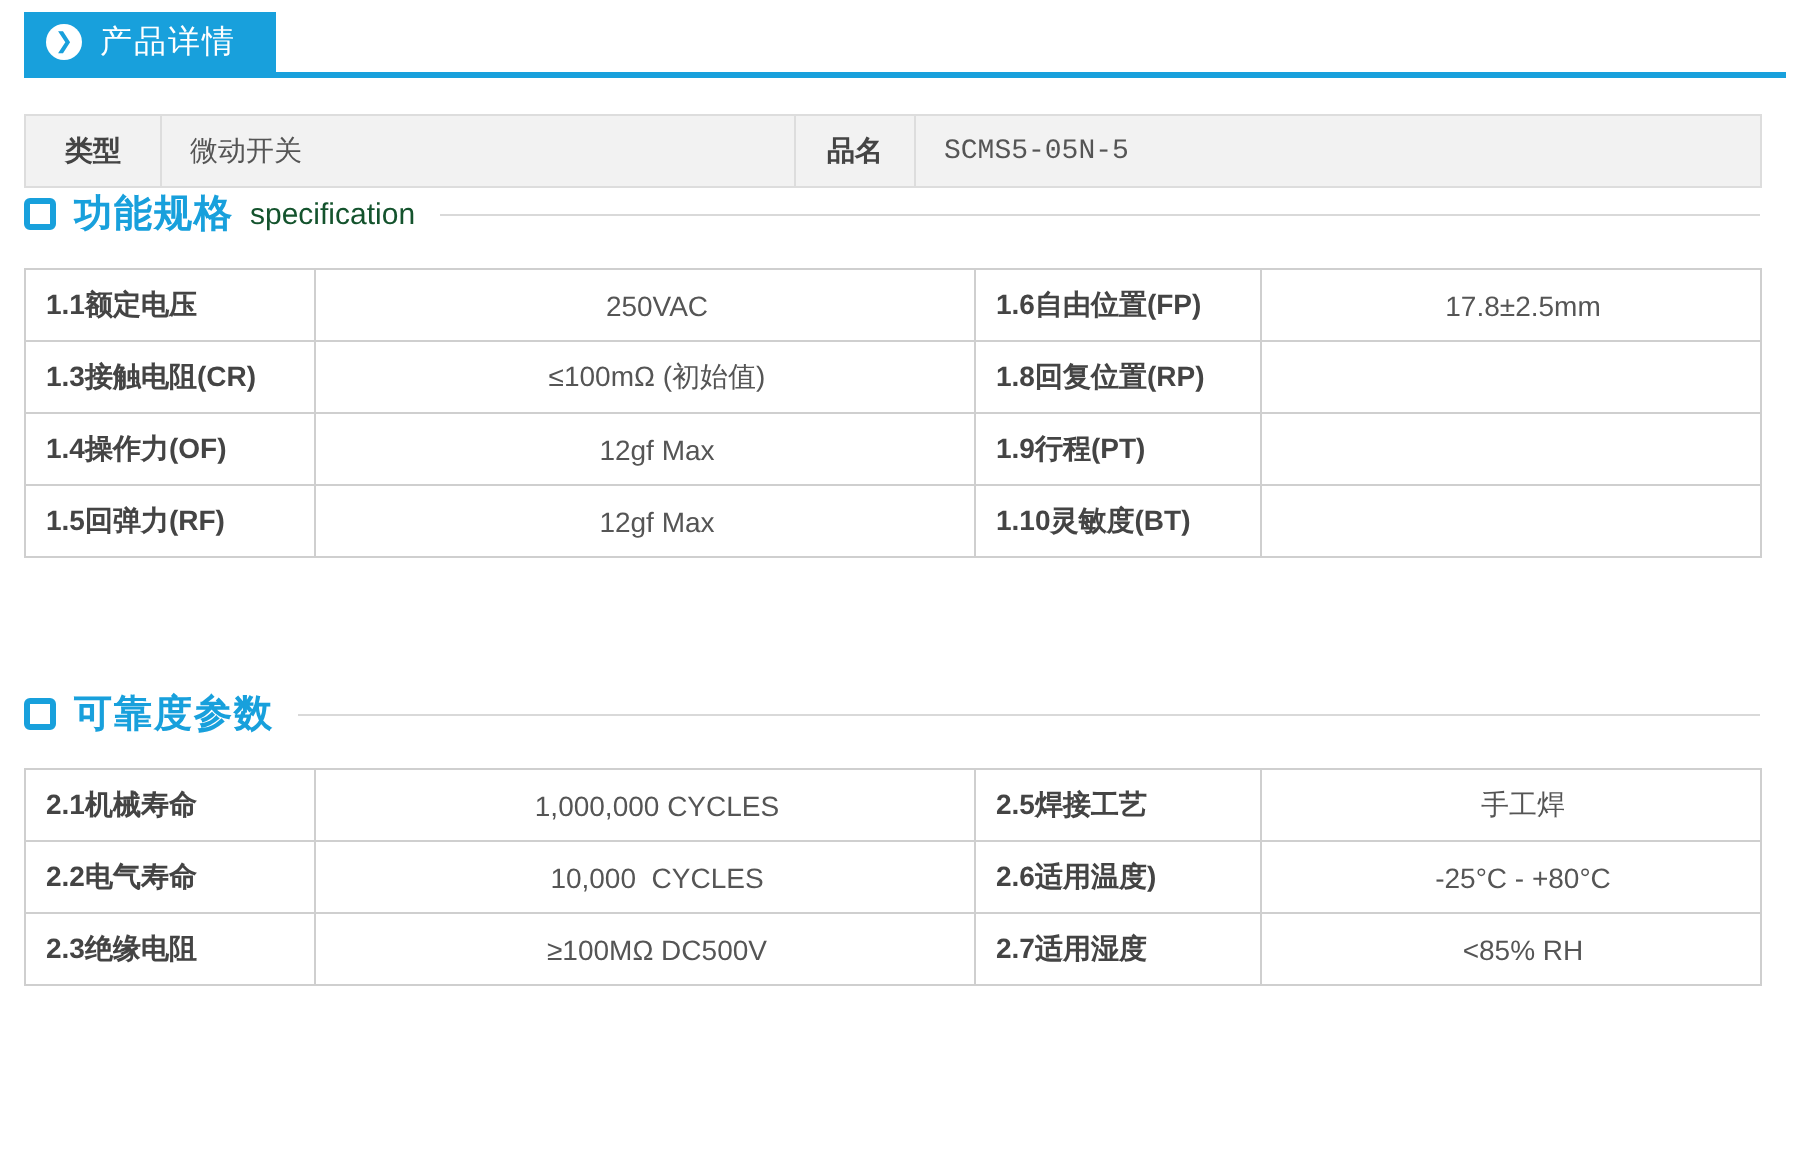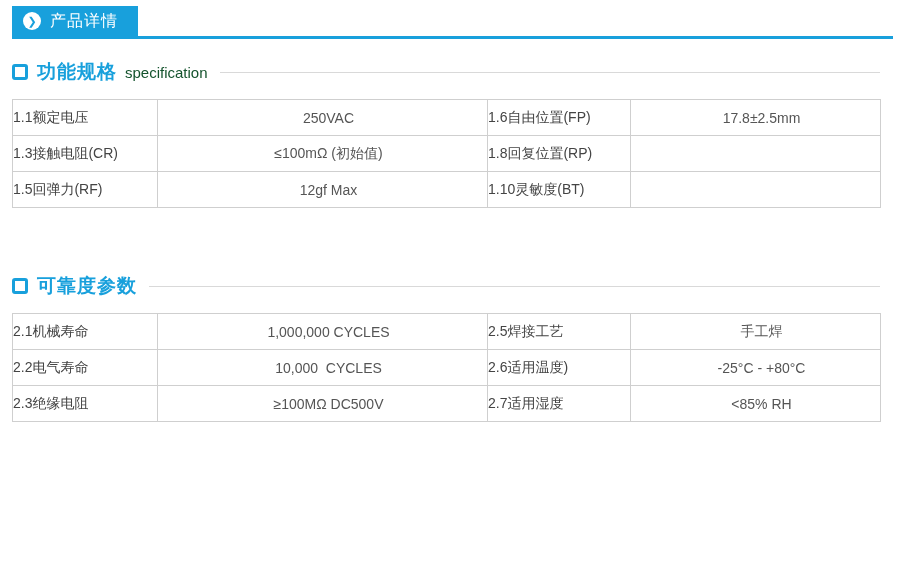--- a/index.html
+++ b/index.html
@@ -27,45 +27,61 @@
 
   
   table { border-collapse:collapse; table-layout:fixed; }
   .meta-table { width:868px; margin-top:18px; background:var(--gray-bg); }
   .meta-table td { border:1px solid var(--border-light); height:36px; font-size:14px; vertical-align:middle; }
   .meta-table td.mlbl { font-weight:bold; color:var(--label); text-align:center; }
   .meta-table td.mval { padding-left:14px; color:var(--value); }
   .meta-table td.mono { font-family:"Liberation Mono","DejaVu Sans Mono",monospace; font-size:14px; }
 
   
-  .section-head { display:flex; align-items:center; margin-top:20px; width:868px; }
+  .section-head { display:flex; align-items:center; width:868px; }
   .section-head.second { margin-top:65px; }
   .sq-icon { width:16px; height:16px; min-width:16px; border:3px solid var(--accent); border-radius:3px; margin-right:9px; }
   .sec-cn { color:var(--accent); font-size:19px; font-weight:bold; letter-spacing:1px; }
   .sec-en { color:#14532d; font-size:15px; margin-left:8px; white-space:nowrap; }
   .sec-line { flex:1; height:1px; background:#d9d9d9; margin-left:12px; }
 
   
   .spec-table { width:868px; margin-top:14px; }
   .spec-table td { border:1px solid var(--border); height:36px; font-size:14px; vertical-align:middle; white-space:pre-wrap; }
-  .spec-table td.lbl { font-weight:normal; color:var(--label); }
+  .spec-table td.lbl { font-weight:bold; color:var(--label); padding-left:10px; }
   .spec-table td.val { color:var(--value); padding-left:12px;text-align:center; }
 </style>
 </head>
 <body>
 
 <div class="page">
 
   <div class="tab-bar">
     <div class="tab">
       <span class="tab-icon">❯</span>
       <span>产品详情</span>
     </div>
   </div>
 
+  <table class="meta-table">
+    <colgroup>
+        <col style="width:68px">
+        <col style="width:317px">
+        <col style="width:60px">
+        <col style="width:423px">
+      </colgroup>
+    <tbody>
+        <tr>
+      <td class="mlbl">类型</td>
+      <td class="mval">微动开关</td>
+      <td class="mlbl">品名</td>
+      <td class="mval mono">SCMS5-05N-5</td>
+    </tr>
+  </tbody>
+    </table>
 
   <div class="section-head">
     <span class="sq-icon"></span>
     <span class="sec-cn">功能规格</span>
     <span class="sec-en">specification</span>
     <span class="sec-line"></span>
   </div>
 
   <table class="spec-table">
     <colgroup>
@@ -78,20 +94,26 @@
         <tr>
           <td class="lbl">1.1额定电压</td>
           <td class="val">250VAC</td>
           <td class="lbl">1.6自由位置(FP)</td>
           <td class="val">17.8±2.5mm</td>
         </tr>
         <tr>
           <td class="lbl">1.3接触电阻(CR)</td>
           <td class="val">≤100mΩ (初始值)</td>
           <td class="lbl">1.8回复位置(RP)</td>
+          <td class="val"></td>
+        </tr>
+        <tr>
+          <td class="lbl">1.4操作力(OF)</td>
+          <td class="val">12gf Max</td>
+          <td class="lbl">1.9行程(PT)</td>
           <td class="val"></td>
         </tr>
         <tr>
           <td class="lbl">1.5回弹力(RF)</td>
           <td class="val">12gf Max</td>
           <td class="lbl">1.10灵敏度(BT)</td>
           <td class="val"></td>
         </tr>
       </tbody>
   </table>

